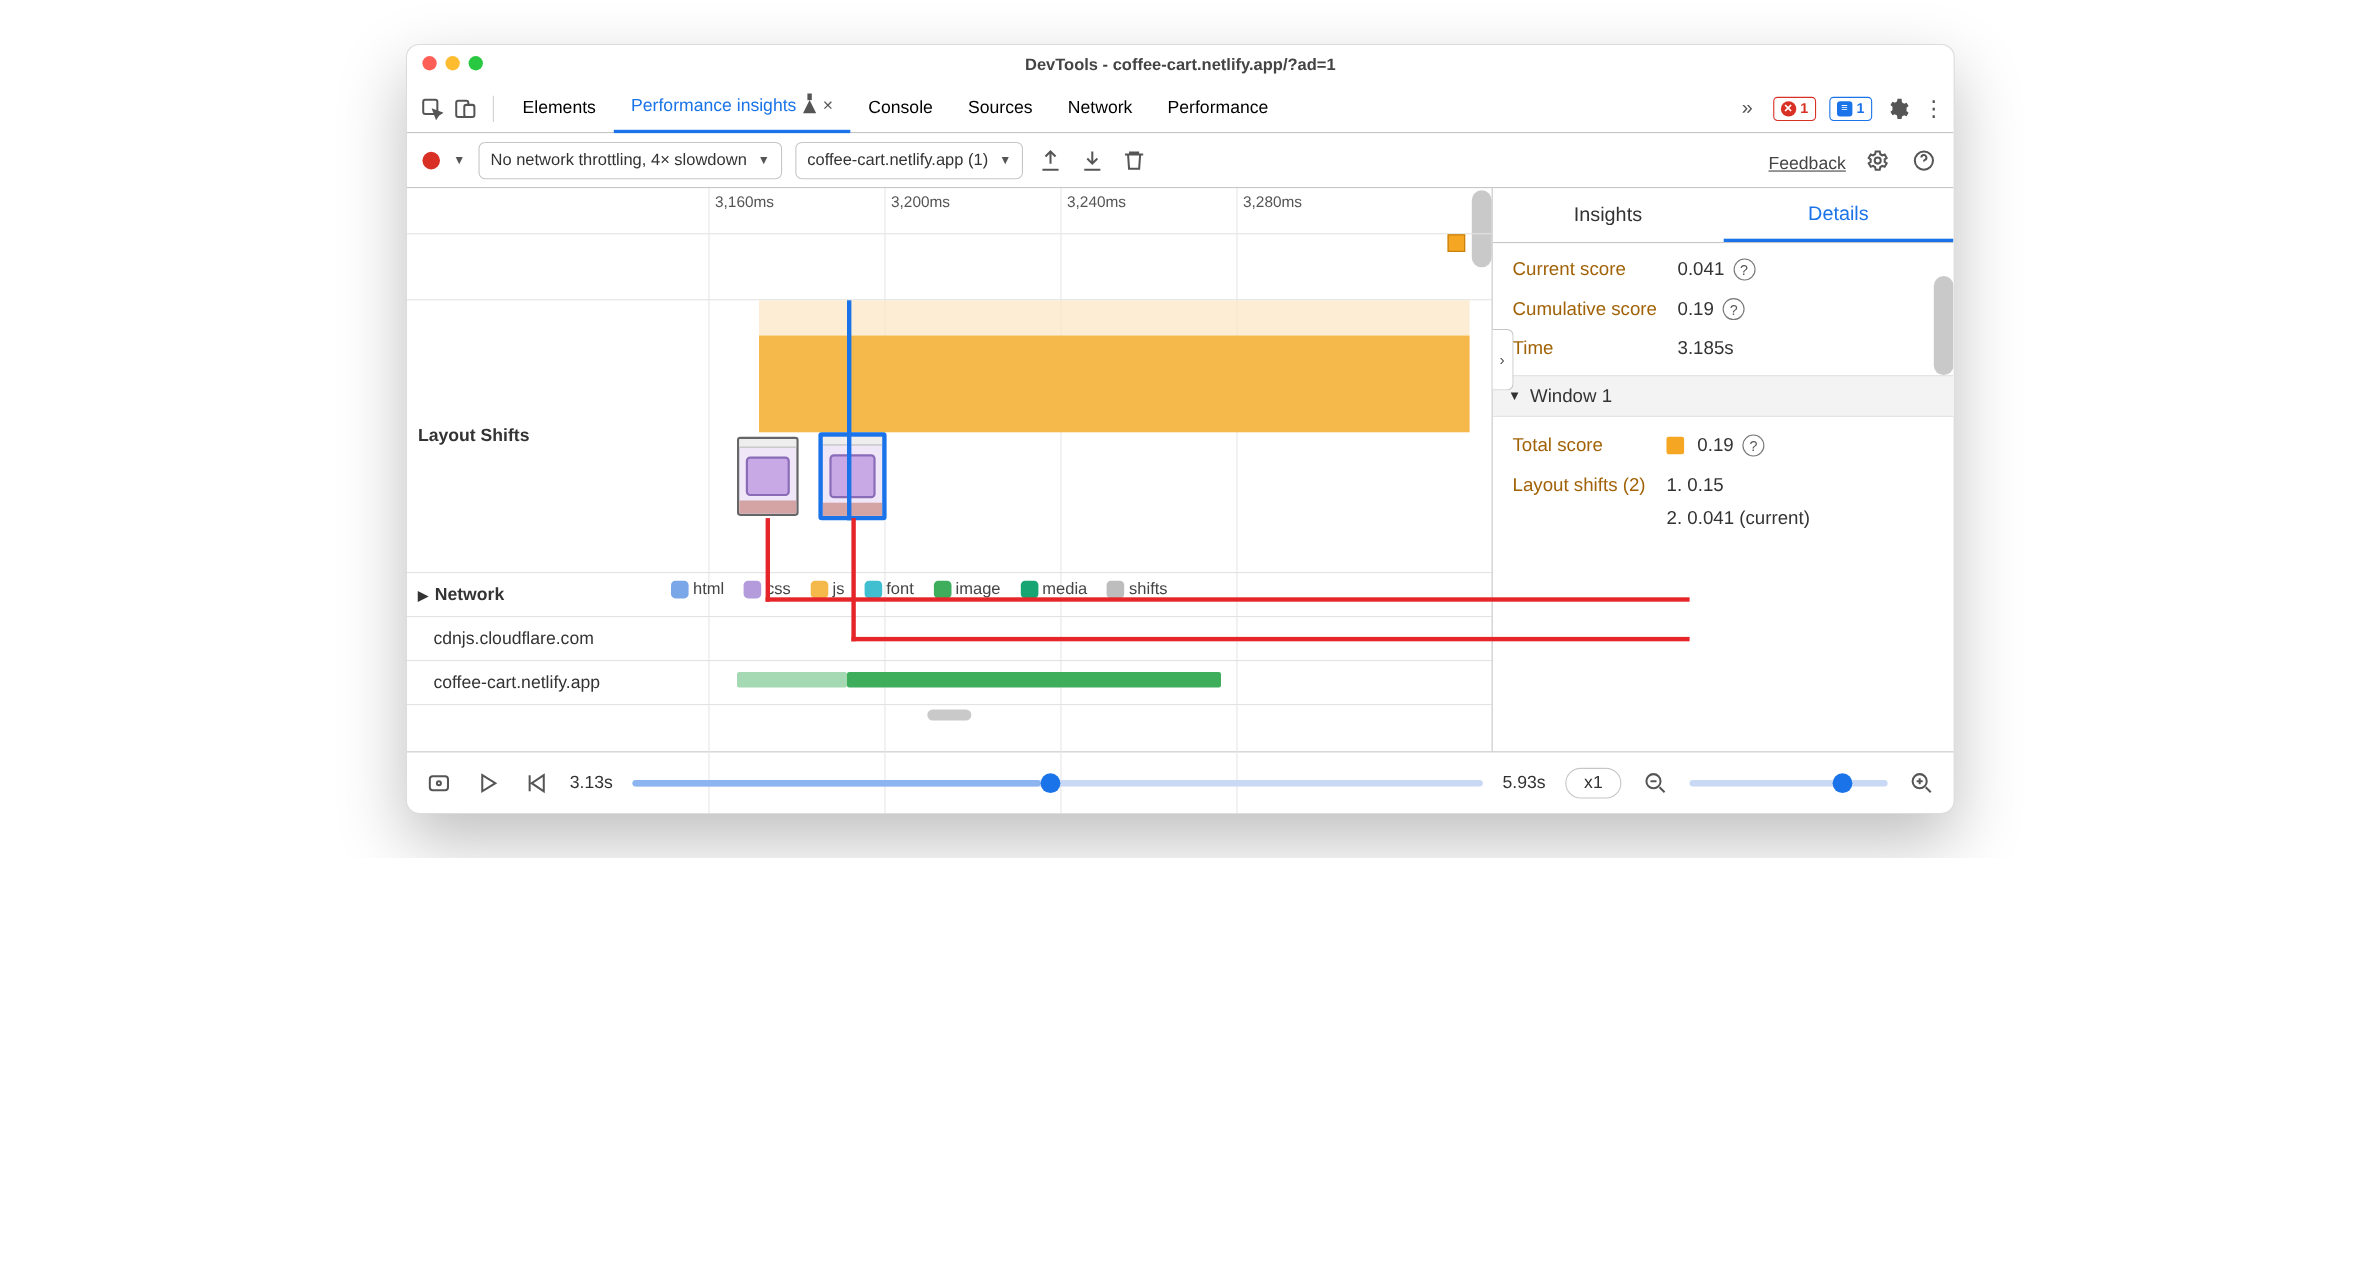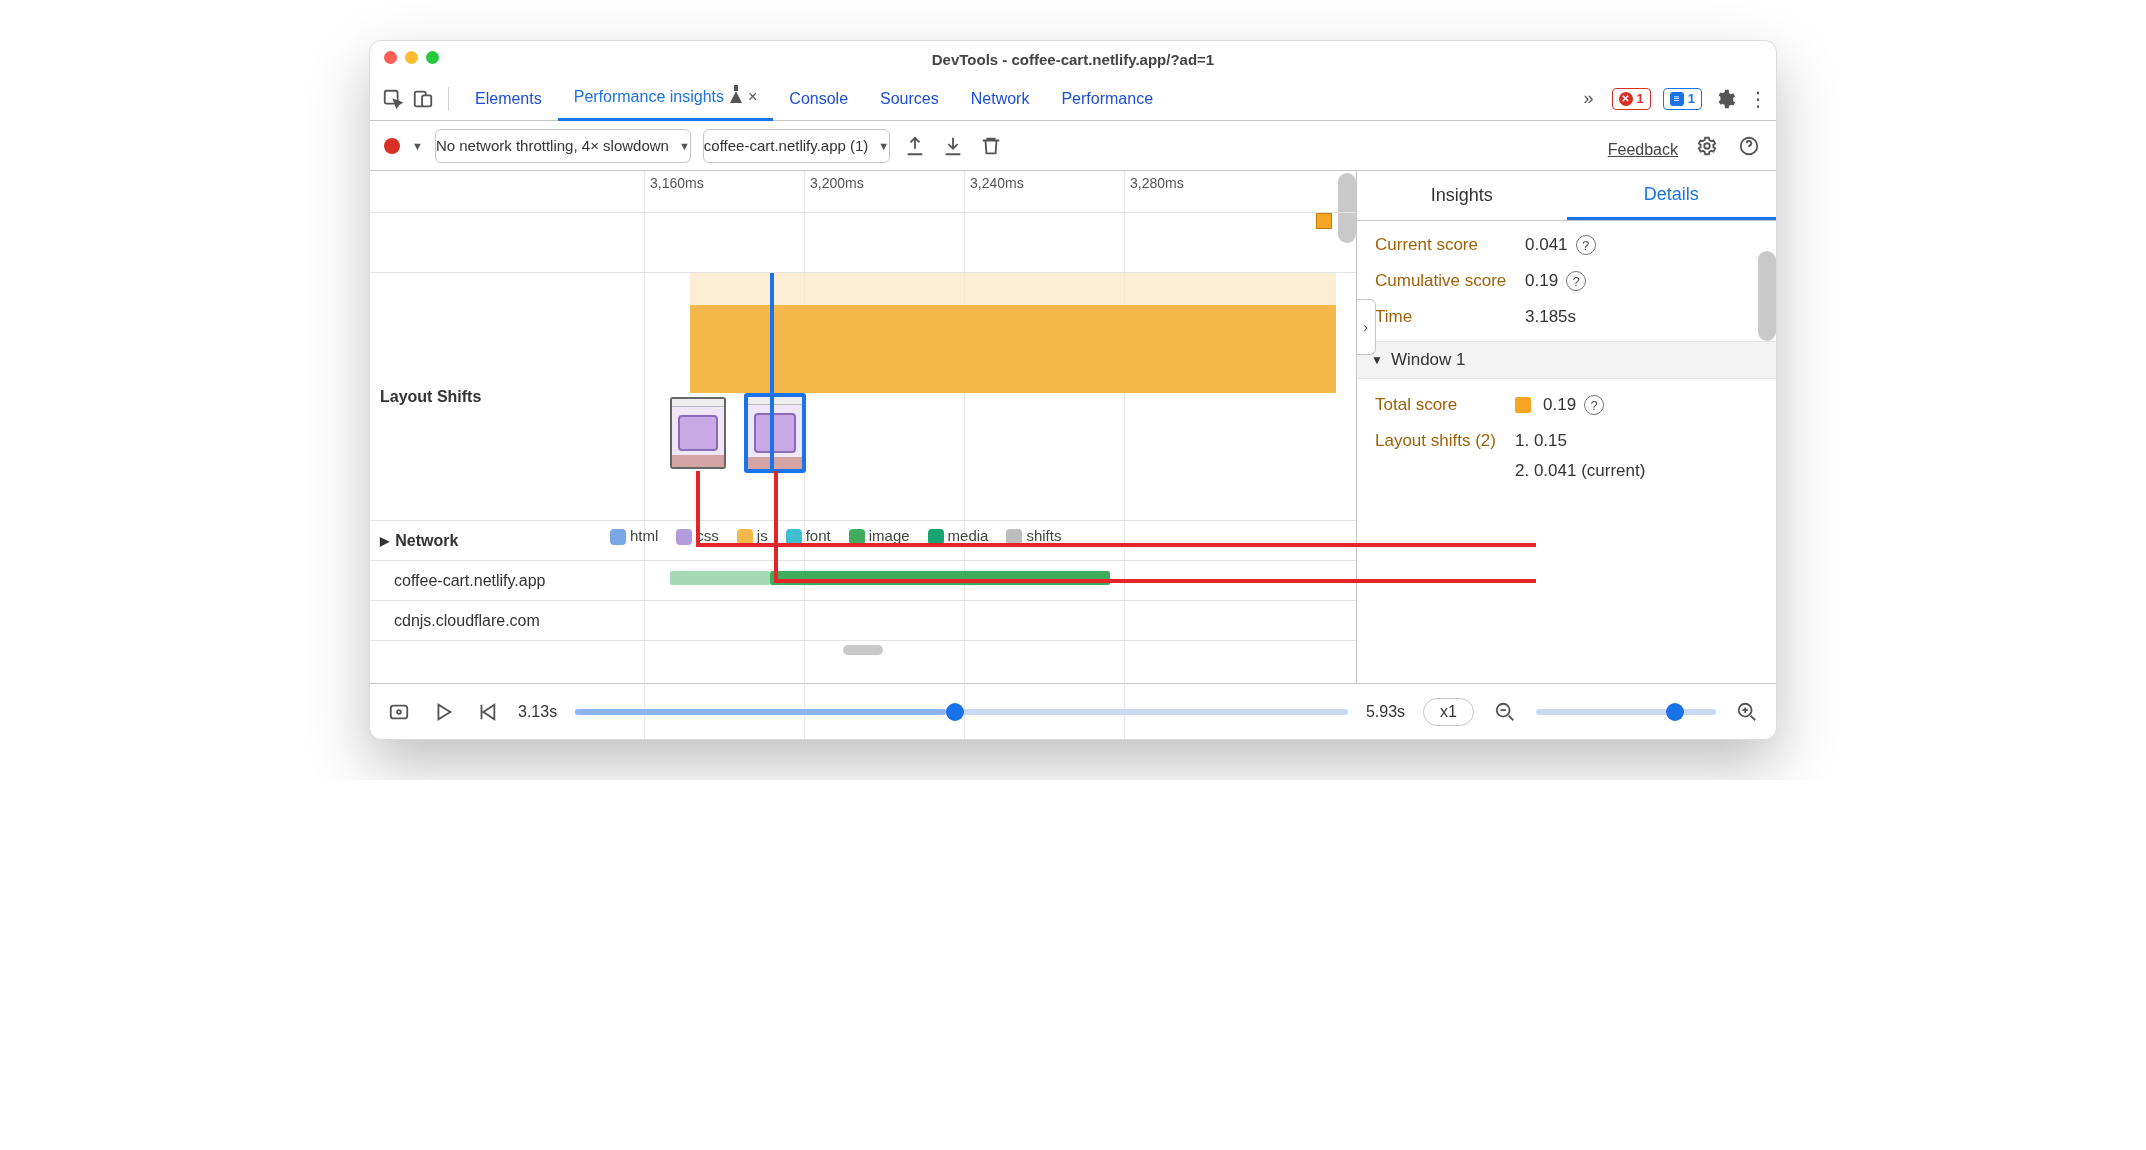--- a/index.html
+++ b/index.html
@@ -20,34 +20,34 @@
 }
 
 .titlebar{height:36px;display:flex;align-items:center;justify-content:center;font-size:15px;font-weight:600;color:#444;position:relative;padding:0 12px}
 .traffic{position:absolute;left:14px;top:10px;display:flex;gap:8px}
 .dot{width:13px;height:13px;border-radius:50%}
 .dot.r{background:#ff5f57}.dot.y{background:#febc2e}.dot.g{background:#28c840}
 
 .tabrow{height:44px;border-bottom:1px solid var(--border);display:flex;align-items:center;gap:0;padding:0 8px;font-size:16px;color:#555}
 .tabrow .tool-ico{width:30px;display:flex;align-items:center;justify-content:center;color:#555}
 .tabrow .sep{width:1px;height:24px;background:#d0d0d0;margin:0 10px}
-.tab{padding:0 16px;height:44px;display:flex;align-items:center;gap:6px;cursor:pointer;color:#1d4ed8}
+.tab{padding:0 16px;height:44px;display:flex;align-items:center;gap:6px;cursor:pointer;color:#000000}
 .tab.active{color:#1a73e8;border-bottom:3px solid #1a73e8}
 .badge{display:inline-flex;align-items:center;gap:4px;border:1px solid;border-radius:4px;padding:0 6px;height:22px;font-size:13px;font-weight:600}
 .badge.red{border-color:var(--badge-red);color:var(--badge-red)}
 .badge.blue{border-color:var(--badge-blue);color:var(--badge-blue)}
 .badge-ico{width:14px;height:14px;border-radius:50%;display:inline-flex;align-items:center;justify-content:center;color:#fff;font-size:10px;font-weight:700}
 .badge.red .badge-ico{background:var(--badge-red)}
 .badge.blue .badge-ico{background:var(--badge-blue);border-radius:3px}
 .tabrow .right{margin-left:auto;display:flex;align-items:center;gap:12px}
 .chev-more{font-size:18px;color:#555;padding:0 6px}
 
 .subbar{height:50px;border-bottom:1px solid var(--border);display:flex;align-items:center;gap:12px;padding:0 14px;font-size:16px;color:#333}
 .rec{width:16px;height:16px;border-radius:50%;background:#d93025}
-.select{border:1px solid var(--border);border-radius:6px;height:34px;display:flex;align-items:center;padding:0 0;gap:10px;background:#fff;font-size:15px}
+.select{border:1px solid var(--border);border-radius:6px;height:34px;display:flex;align-items:center;padding:0 10px;gap:10px;background:#fff;font-size:15px}
 .select .caret{font-size:11px;color:#555}
 .ibtn{width:26px;height:26px;display:flex;align-items:center;justify-content:center;color:#555}
 .subbar .right{margin-left:auto;display:flex;align-items:flex-end;gap:16px}
 .feedback{color:#444;text-decoration:underline;font-size:16px}
 
 .main{flex:1;display:flex;min-height:0}
 .left{flex:1;display:flex;flex-direction:column;position:relative;min-width:0}
 .right-pane{width:420px;border-left:1px solid var(--border);display:flex;flex-direction:column;position:relative;overflow:hidden}
 
 .ruler{height:42px;border-bottom:1px solid #e3e3e3;position:relative;display:flex}
@@ -279,29 +279,29 @@
             <span><span class="swatch" style="background:#f5b84a"></span><span>js</span></span>
             <span><span class="swatch" style="background:#3fbfcf"></span><span>font</span></span>
             <span><span class="swatch" style="background:#3fae5c"></span><span>image</span></span>
             <span><span class="swatch" style="background:#17a673"></span><span>media</span></span>
             <span><span class="swatch" style="background:#bdbdbd"></span><span>shifts</span></span>
           </div>
         </div>
       </div>
 
       <div class="row netrow">
+        <div class="lbl">cdnjs.cloudflare.com</div>
+        <div class="trk"></div>
+      </div>
+      <div class="row netrow">
         <div class="lbl">coffee-cart.netlify.app</div>
         <div class="trk">
           <div class="nbar" style="left:60px;width:100px;background:#a5d9b4"></div>
           <div class="nbar" style="left:160px;width:340px;background:#3fae5c"></div>
         </div>
-      </div>
-      <div class="row netrow">
-        <div class="lbl">cdnjs.cloudflare.com</div>
-        <div class="trk"></div>
       </div>
 
       <div class="hscroll">
           <div class="thumbh"></div>
         </div>
 
       <div class="redline" style="left:326px;top:300px;width:4px;height:76px"></div>
       <div class="redline" style="left:326px;top:372px;height:4px;width:840px"></div>
       <div class="redline" style="left:404px;top:300px;width:4px;height:112px"></div>
       <div class="redline" style="left:404px;top:408px;height:4px;width:762px"></div>

